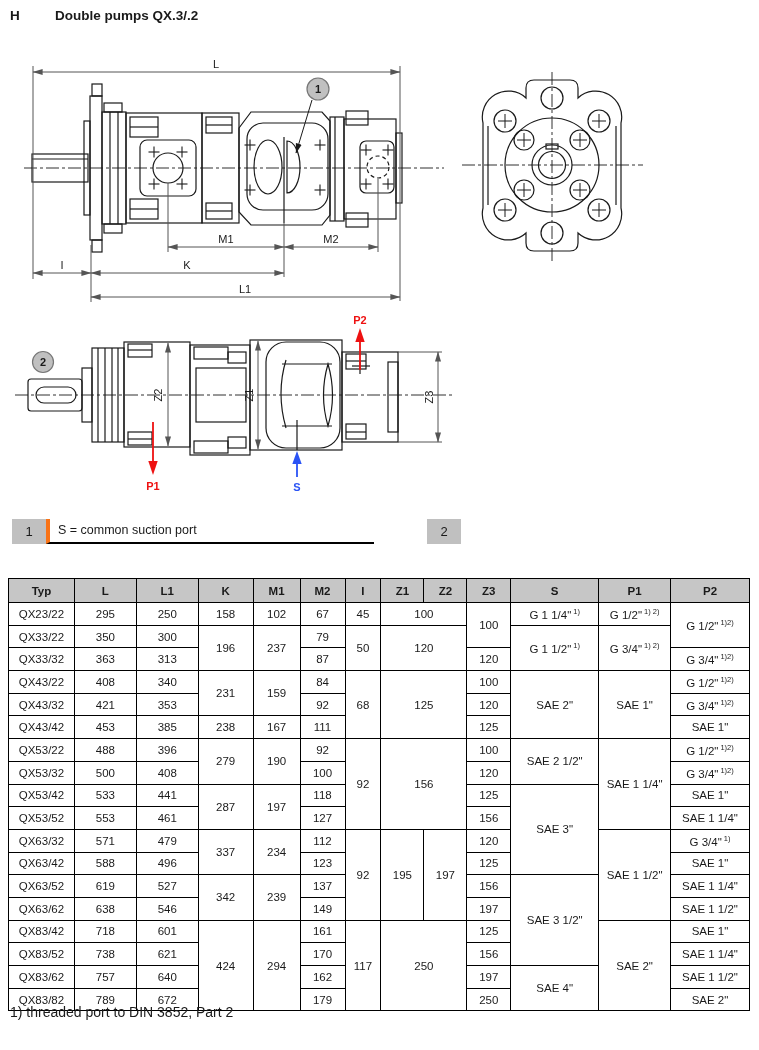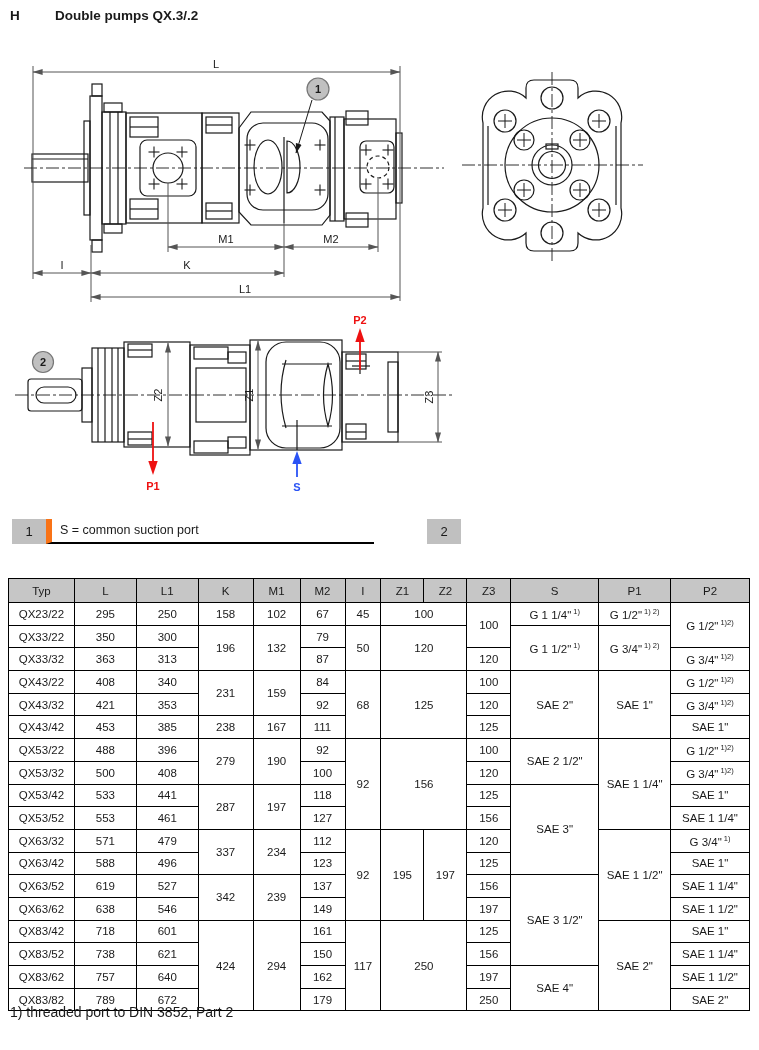--- a/index.html
+++ b/index.html
@@ -12,27 +12,27 @@
   svg .part{stroke:#1a1a1a;stroke-width:1.2;fill:none;}
   svg .thin{stroke:#1a1a1a;stroke-width:1;fill:none;}
   svg .dim{stroke:#555;stroke-width:1;fill:none;}
   svg .cl{stroke:#1a1a1a;stroke-width:0.9;fill:none;stroke-dasharray:13 3 3 3;}
   svg .callout{fill:var(--callout-fill);stroke:#777;stroke-width:1.2;}
   svg .callout-num{font-size:11px;font-weight:bold;}
   svg .portlabel{font-size:11px;font-weight:bold;}
   .note{position:absolute;display:flex;align-items:stretch;height:25px;}
   .note-num{width:34px;background:var(--callout-fill);text-align:center;
             font-size:13px;line-height:25px;flex:0 0 34px;}
-  .note-body{flex:1;border-left:6px solid #f97316;border-bottom:2px solid #000;
+  .note-body{flex:1;border-left:4px solid #f97316;border-bottom:2px solid #000;
              font-size:12.5px;line-height:23px;padding-left:8px;white-space:nowrap;}
   table.dim-table{position:absolute;left:8px;top:578px;width:742px;
       border-collapse:collapse;table-layout:fixed;border:1.5px solid #000;}
   table.dim-table th,table.dim-table td{border:1px solid #000;text-align:center;
       font-size:11.5px;padding:0 2px;overflow:hidden;}
-  table.dim-table th{background:var(--header-bg);height:23px;font-weight:normal;}
+  table.dim-table th{background:var(--header-bg);height:23px;font-weight:bold;}
   table.dim-table td{height:21.7px;}
   sup.fn{font-size:7.5px;margin-left:2px;}
   .footnotes{position:absolute;left:10px;top:1006px;font-size:14px;line-height:13.5px;}
 </style>
 </head>
 <body>
 
 <div class="page">
 
   <div class="page-header">
@@ -304,21 +304,21 @@
           <td rowspan="2">100</td>
           <td>G 1 1/4"<sup class="fn">1)</sup></td>
           <td>G 1/2"<sup class="fn">1) 2)</sup></td>
           <td rowspan="2">G 1/2"<sup class="fn">1)2)</sup></td>
         </tr>
         <tr>
           <td>QX33/22</td>
           <td>350</td>
           <td>300</td>
           <td rowspan="2">196</td>
-          <td rowspan="2">132</td>
+          <td rowspan="2">237</td>
           <td>79</td>
           <td rowspan="2">50</td>
           <td rowspan="2" colspan="2">120</td>
           <td rowspan="2">G 1 1/2"<sup class="fn">1)</sup></td>
           <td rowspan="2">G 3/4"<sup class="fn">1) 2)</sup></td>
         </tr>
         <tr>
           <td>QX33/32</td>
           <td>363</td>
           <td>313</td>
@@ -450,21 +450,21 @@
           <td rowspan="4">117</td>
           <td rowspan="4" colspan="2">250</td>
           <td>125</td>
           <td rowspan="4">SAE 2"</td>
           <td>SAE 1"</td>
         </tr>
         <tr>
           <td>QX83/52</td>
           <td>738</td>
           <td>621</td>
-          <td>150</td>
+          <td>170</td>
           <td>156</td>
           <td>SAE 1 1/4"</td>
         </tr>
         <tr>
           <td>QX83/62</td>
           <td>757</td>
           <td>640</td>
           <td>162</td>
           <td>197</td>
           <td rowspan="2">SAE 4"</td>

